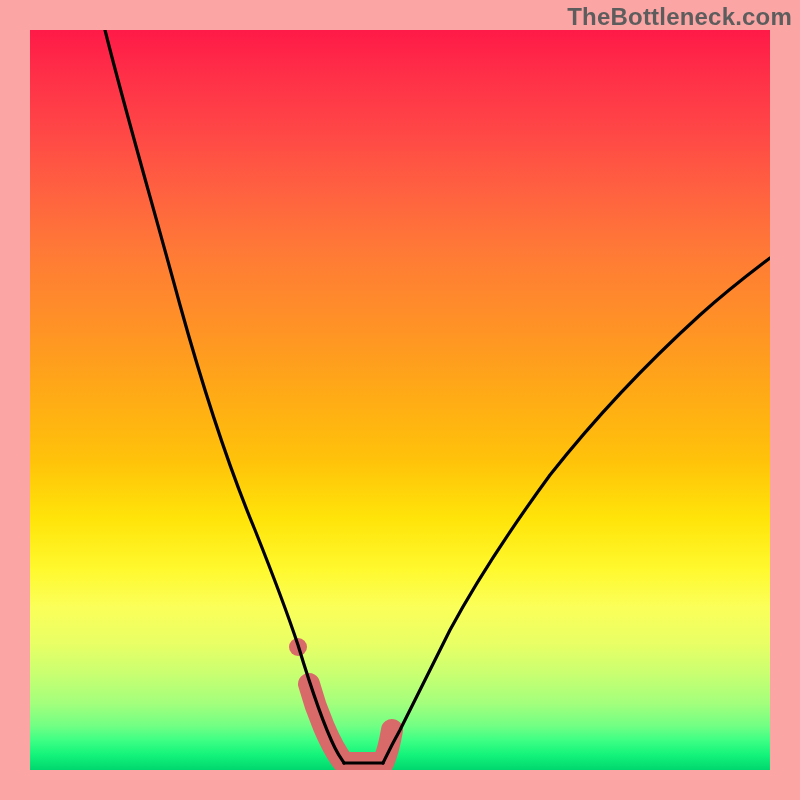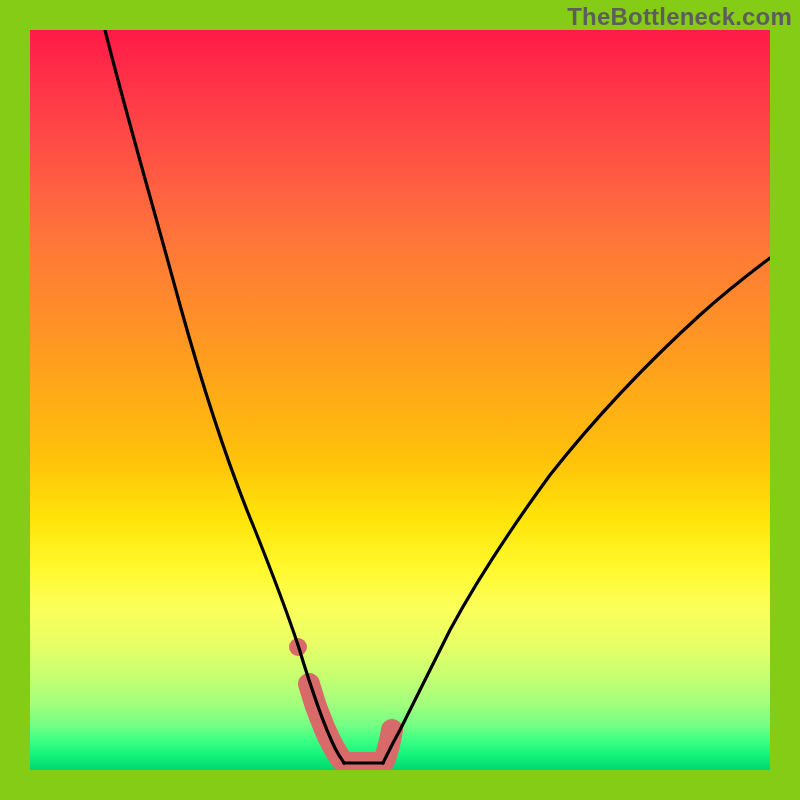--- a/index.html
+++ b/index.html
@@ -10,21 +10,21 @@
     background: #000;
     font-family: Arial, Helvetica, sans-serif;
     overflow: hidden;
   }
   .frame {
     position: absolute;
     left: 0;
     top: 0;
     width: 800px;
     height: 800px;
-    background: #84cc16;
+    background: #fca5a5;
   }
   .plot-area {
     position: absolute;
     left: 30px;
     top: 30px;
     width: 740px;
     height: 740px;
     overflow: hidden;
   }
   .gradient{

